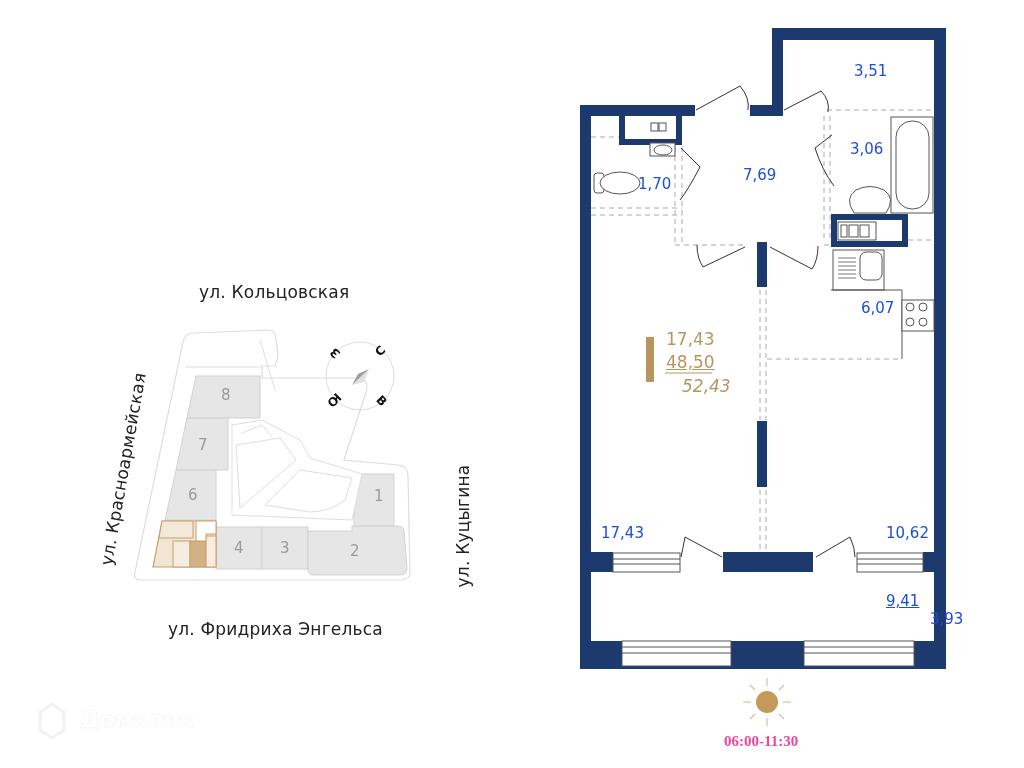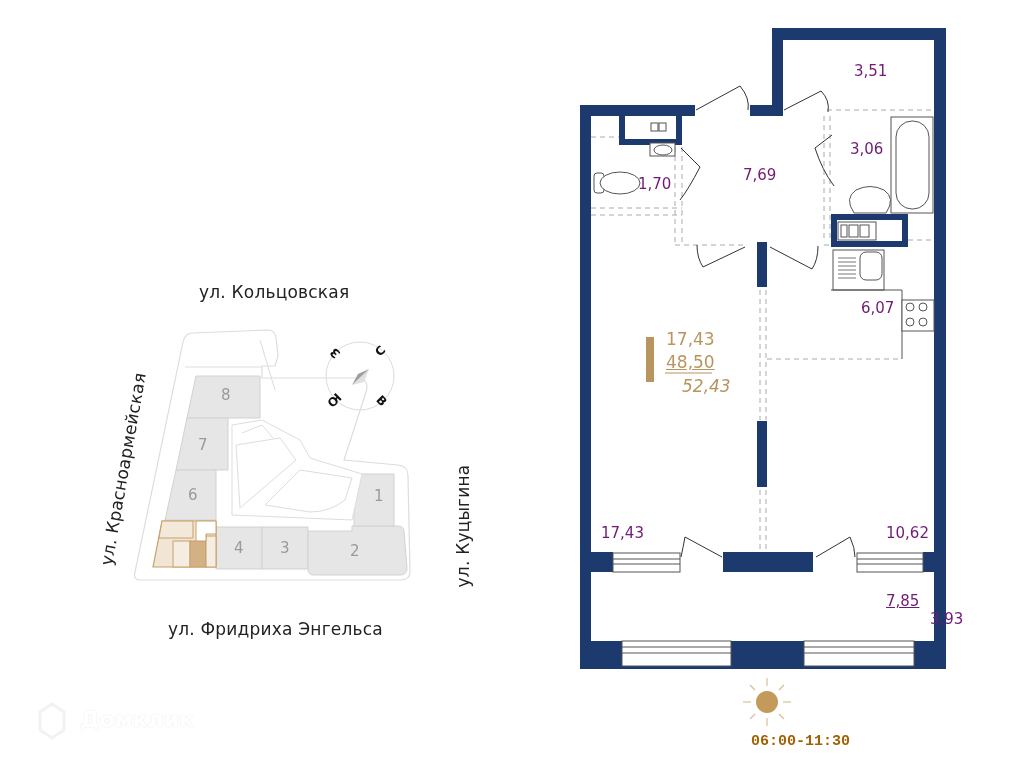--- a/index.html
+++ b/index.html
@@ -1,23 +1,23 @@
 <!DOCTYPE html>
 <html><head>
 <meta charset="utf-8">
 <style>
   html, body { margin:0; padding:0; }
   body { width:1024px; height:768px; background:#ffffff; position:relative; overflow:hidden;
          font-family:"DejaVu Sans", sans-serif; }
   .abs { position:absolute; }
   .street { position:absolute; color:#222; font-size:17px; white-space:nowrap; font-family:"DejaVu Sans", sans-serif; letter-spacing:0.2px; }
-  .area { position:absolute; color:#701a75; font-size:15px; font-family:"DejaVu Sans", sans-serif; }
+  .area { position:absolute; color:#1d4ed8; font-size:15px; font-family:"DejaVu Sans", sans-serif; }
   .block-num { position:absolute; color:#9a9a9a; font-size:15px; }
   .sum-num { position:absolute; color:#b8955e; font-size:17px; }
-  .sun-time { position:absolute; color:#a16207; font-size:15px; font-weight:bold; font-family:Liberation Mono, monospace;margin-left:27px; }
+  .sun-time { position:absolute; color:#ec4899; font-size:15px; font-weight:bold; font-family:Liberation Serif, serif; }
   .watermark { position:absolute; color:#ffffff; font-size:22px; font-weight:bold; text-shadow:0 0 2px #e6e6e6; }
   svg { position:absolute; left:0; top:0; }
 </style>
 </head>
 <body>
 
 <div>
   <svg width="1024" height="768">
 
     <path d="M193 333 L268 330 Q275 330 276 338 L278 356 L275 366 L262 366 L262 378 L358 378 Q370 380 366 392 L344 460 L398 465 Q408 466 408 476 L410 572 Q410 580 400 580 L140 580 Q133 580 135 572 L183 342 Q185 333 193 333 Z" fill="#ffffff" stroke="#dddddd" stroke-width="1.2"></path>
@@ -219,21 +219,21 @@
     <rect x="646" y="337" width="8" height="45" fill="#b8955e"></rect>
   </svg>
 
   <div class="area" style="left:854px; top:62px;">3,51</div>
   <div class="area" style="left:743px; top:166px;">7,69</div>
   <div class="area" style="left:850px; top:140px;">3,06</div>
   <div class="area" style="left:638px; top:175px;">1,70</div>
   <div class="area" style="left:861px; top:299px;">6,07</div>
   <div class="area" style="left:601px; top:524px;">17,43</div>
   <div class="area" style="left:886px; top:524px;">10,62</div>
-  <div class="area" style="left:886px; top:592px; text-decoration:underline;">7,85</div>
+  <div class="area" style="left:886px; top:592px; text-decoration:underline;">9,41</div>
   <div class="area" style="left:886px; top:610px;margin-left:44px;">3,93</div>
 
   <div class="sum-num" style="left:666px; top:329px;">17,43</div>
   <div class="sum-num" style="left:666px; top:352px;text-decoration:underline;">48,50</div>
   <div class="sum-num" style="left:682px; top:376px;font-style:italic;">52,43</div>
 </div>
 
 <div>
   <svg width="1024" height="768">
     <circle cx="767" cy="702" r="11" fill="#c49a5a"></circle>

